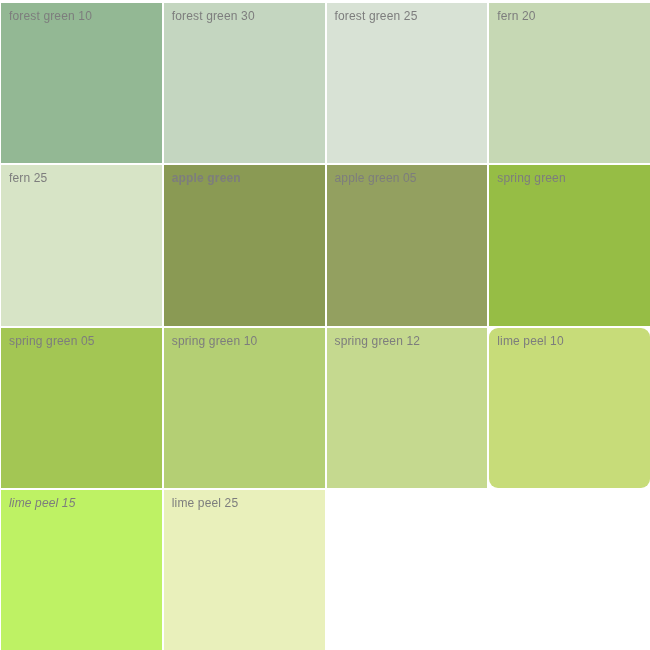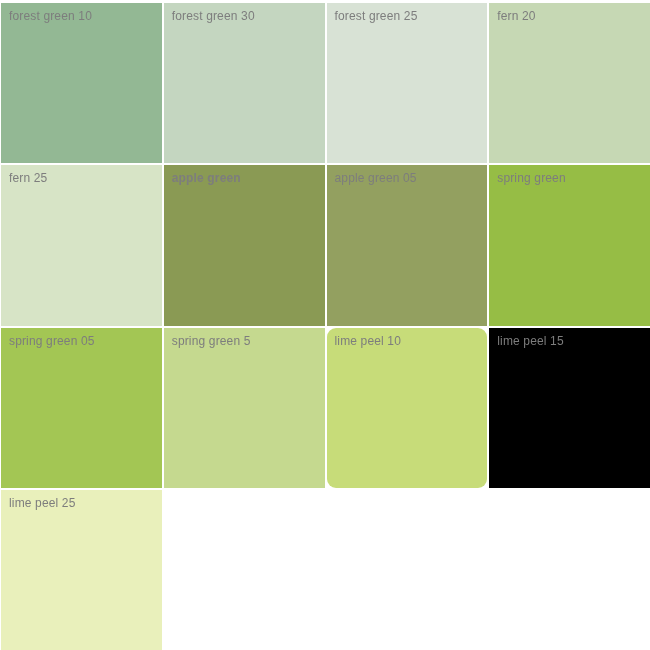--- a/index.html
+++ b/index.html
@@ -71,25 +71,28 @@
     </div>
     <div class="swatch" style="background: rgb(147, 160, 96);">
       <span class="swatch-label">apple green 05</span>
     </div>
     <div class="swatch" style="background: rgb(150, 189, 69);">
       <span class="swatch-label">spring green</span>
     </div>
     <div class="swatch" style="background: rgb(163, 198, 84);">
       <span class="swatch-label">spring green 05</span>
     </div>
+    <div class="swatch" style="background: rgb(180, 207, 116);">
+      <span class="swatch-label">spring green 10</span>
+    </div>
     <div class="swatch" style="background: rgb(197, 217, 143);">
-      <span class="swatch-label">spring green 5</span>
+      <span class="swatch-label">spring green 12</span>
     </div>
     <div class="swatch" style="background: rgb(199, 220, 121); border-radius: 9px;">
       <span class="swatch-label">lime peel 10</span>
     </div>
-    <div class="swatch" style="background: #000000;">
+    <div class="swatch" style="background: #bef264; font-style: italic;">
       <span class="swatch-label">lime peel 15</span>
     </div>
     <div class="swatch" style="background: rgb(233, 240, 187); padding-left: 20px;">
       <span class="swatch-label">lime peel 25</span>
     </div>
   </div>
 
 </body></html>

